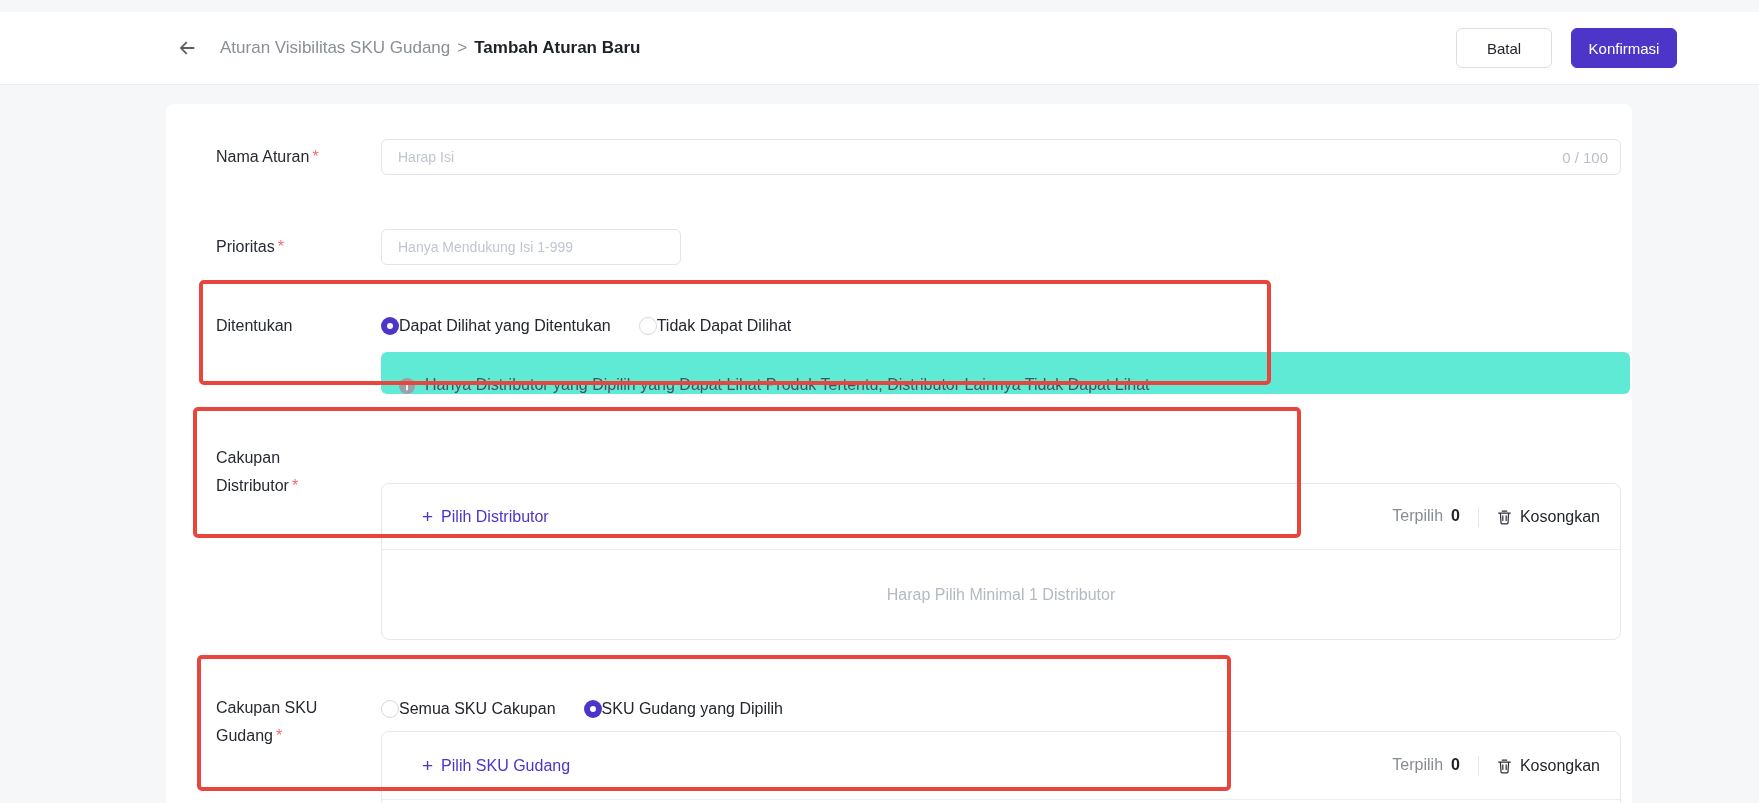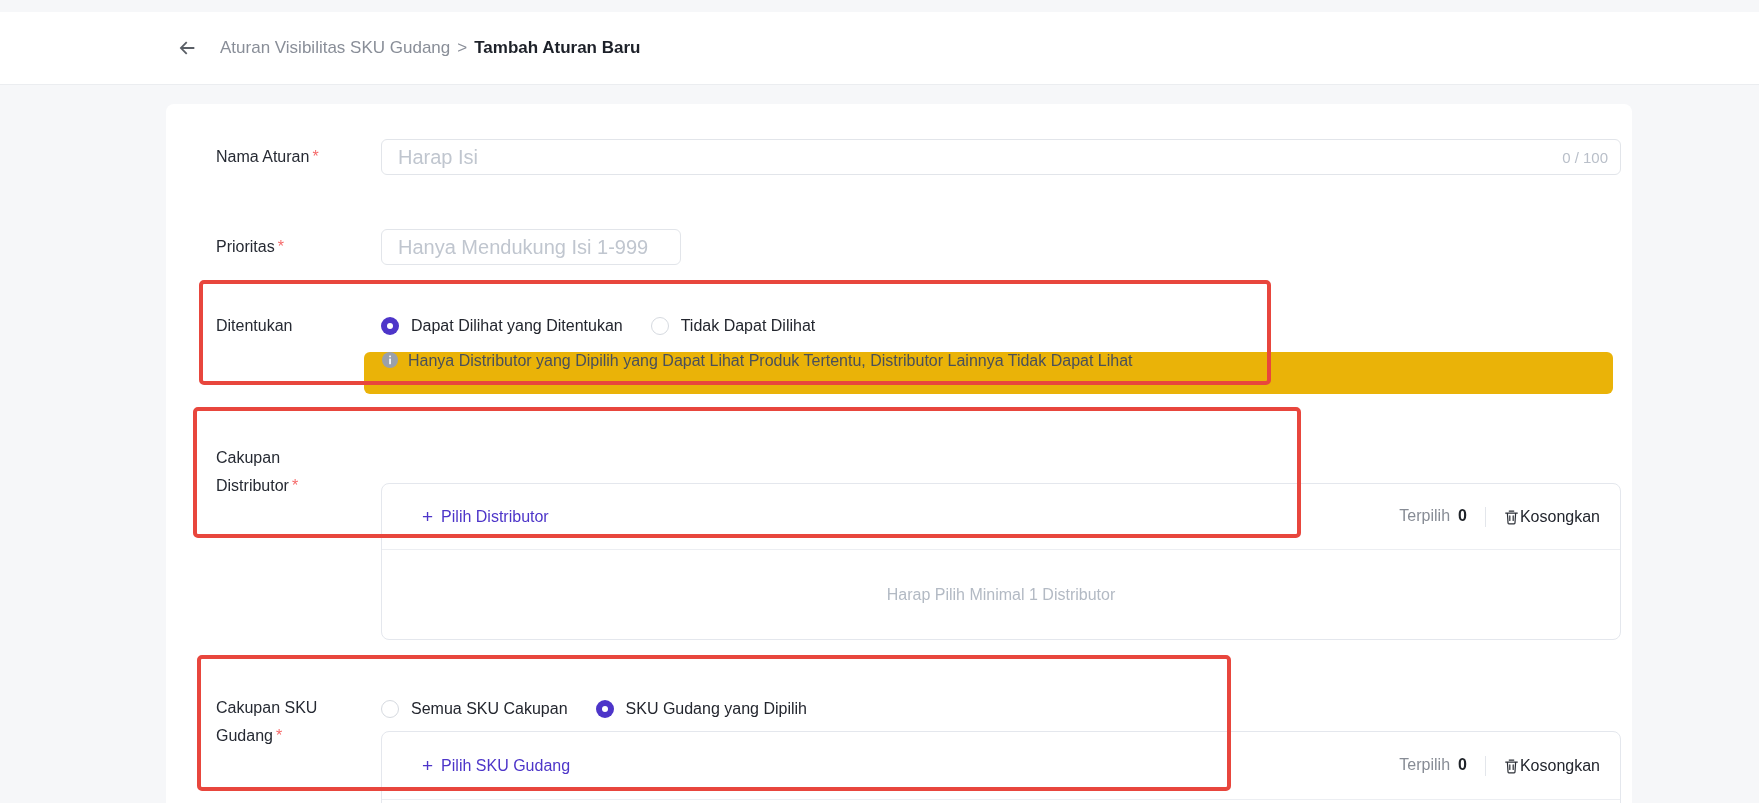--- a/index.html
+++ b/index.html
@@ -25,52 +25,52 @@
   .card { position:absolute; left:166px; top:19px; width:1466px; height:711px;
           background:#fff; border-radius:8px 8px 0 0; }
   .section { position:absolute; left:0; width:100%; }
   .f-label { position:absolute; left:50px; width:118px; font-size:16px; line-height:28px; color:#262a33; }
   .req { color:#f56a6a; margin-left:3px; }
   .field { position:absolute; left:215px; width:1240px; }
 
   
   .input-wrap { position:relative; }
   .text-input { width:100%; height:36px; border:1px solid #e2e5ea; border-radius:6px;
-                padding:0 88px 0 16px; font-size:20px; font-family:inherit; color:#262a33; outline:none; }
+                padding:0 88px 0 16px; font-size:14px; font-family:inherit; color:#262a33; outline:none; }
   .text-input.short { width:300px; padding-right:14px; }
   .text-input::placeholder { color:#c0c6cf; }
   .char-counter { position:absolute; right:13px; top:10px; font-size:15px; color:#b9bfc9; }
 
   
   .radio-row { display:flex; align-items:center; gap:28px; height:22px; }
-  .radio-opt { display:flex; align-items:center; gap:12px; cursor:pointer; }
+  .radio-opt { display:flex; align-items:center; cursor:pointer; }
   .radio { width:18px; height:18px; border-radius:50%; flex:0 0 auto; position:relative; }
   .radio.on { background:#4d35c9; }
   .radio.on::after { content:""; position:absolute; left:6px; top:6px; width:6px; height:6px;
                      border-radius:50%; background:#fff; }
   .radio.off { background:#fff; border:1.5px solid #d6dae0; }
   .radio-label { font-size:16px; color:#23262e; }
 
   
-  .info-bar { position:absolute; left:198px; top:37px; width:1249px; height:42px; background:#eab308;
-              border-radius:6px; display:flex; align-items:flex-start; padding:0 18px; gap:10px; }
+  .info-bar { position:absolute; left:215px; top:37px; width:1249px; height:42px; background:#5eead4;
+              border-radius:6px; display:flex; align-items:flex-end; padding:0 18px; gap:10px; }
   .info-text { font-size:16px; color:#4a505a; }
 
   
   .panel { position:absolute; left:215px; width:1240px; border:1px solid #e4e7ed; border-radius:8px;
            background:#fff; overflow:hidden; }
   .panel-head { height:66px; display:flex; align-items:center; padding:0 20px 0 40px;
                 border-bottom:1px solid #eceef2; }
   .link { display:flex; align-items:center; gap:8px; color:#4d35c9; font-size:16px; cursor:pointer; }
   .plus { font-size:19px; line-height:1; color:#4d35c9; }
   .head-right { margin-left:auto; display:flex; }
   .sel-label { font-size:16px; color:#878c95; }
   .sel-count { font-size:16px; color:#1f2329; font-weight:bold; margin-left:8px; }
   .v-div { width:1px; height:20px; background:#e3e6eb; margin:0 18px; }
-  .clear-btn { display:flex; align-items:center; gap:1px; font-size:16px; color:#23262e; cursor:pointer; }
+  .clear-btn { display:flex; align-items:center; gap:8px; font-size:16px; color:#23262e; cursor:pointer; }
   .panel-body { height:90px; display:flex; align-items:center; justify-content:center; }
   .empty-text { font-size:16px; color:#b3bac4; }
 
   
   .anno { position:absolute; border:4px solid #e8463d; border-radius:5px; pointer-events:none; z-index:5; }
   #anno1 { left:199px; top:280px; width:1072px; height:105px; }
   #anno2 { left:193px; top:407px; width:1108px; height:131px; }
   #anno3 { left:197px; top:655px; width:1034px; height:136px; }
 
   svg { display:block; }
@@ -81,20 +81,24 @@
 <div class="header">
   <div class="back-btn">
     <svg width="22" height="22" viewBox="0 0 24 24">
       <path d="M20 11H7.8l4.6-4.6L11 5l-7 7 7 7 1.4-1.4L7.8 13H20z" fill="#5a5f66"></path>
     </svg>
   </div>
   <div class="crumbs">
     <span class="crumb-parent">Aturan Visibilitas SKU Gudang</span>
     <span class="crumb-sep">&gt;</span>
     <span class="crumb-current">Tambah Aturan Baru</span>
+  </div>
+  <div class="header-actions">
+    <button class="btn btn-plain">Batal</button>
+    <button class="btn btn-primary">Konfirmasi</button>
   </div>
 </div>
 
 <div class="page">
   <div class="card">
 
     <div class="section" style="top:35px;">
       <div class="f-label" style="top:4px; width:170px;">
         <span>Nama Aturan</span><span class="req">*</span>
       </div>

